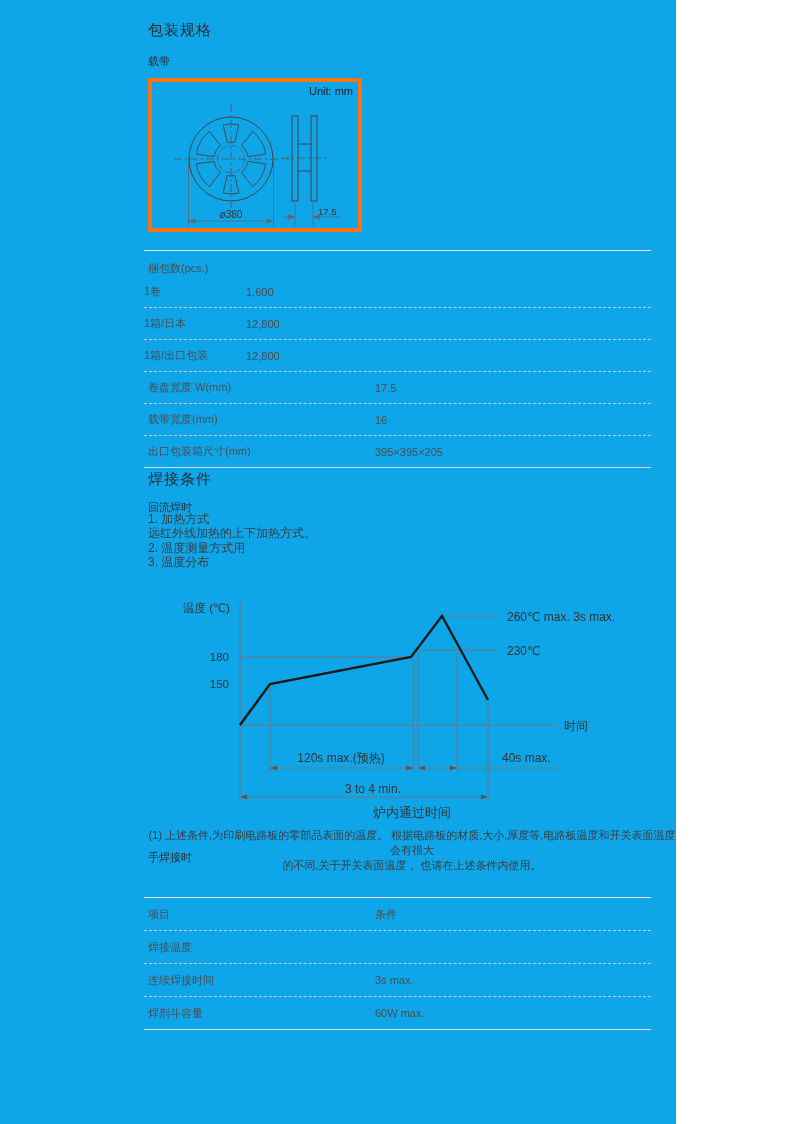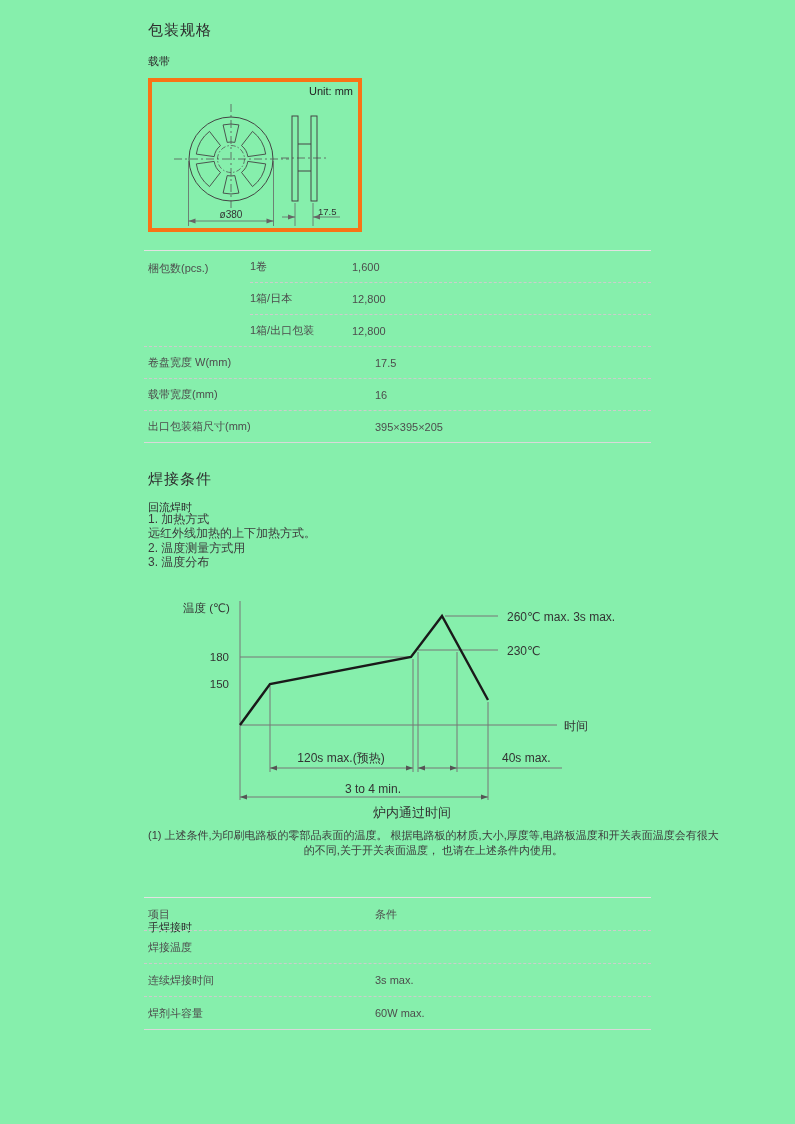--- a/index.html
+++ b/index.html
@@ -1,17 +1,17 @@
 <!DOCTYPE html>
 <html><head>
 <meta charset="utf-8">
 <style>
   html,body { margin:0; padding:0; background:#fff; }
   .page {
-    position:relative; width:795px; height:1124px; background:#86efac;
+    position:relative; width:676px; height:1124px; background:#0ea5e9;
     font-family:"Liberation Sans","DejaVu Sans",sans-serif; color:#333;
     overflow:hidden;
   }
   .abs { position:absolute; }
   .sechead { font-size:15px; color:#2d2d2d; letter-spacing:1px; }
   .minihead { font-size:11px; font-weight:normal; color:#2d2d2d; }
   .bodytext { font-size:12px; color:#3c3c3c; line-height:14.4px; }
   .notes { font-size:11px; color:#3c3c3c; line-height:15px; }
 
   .diagram-box {
@@ -22,21 +22,21 @@
 
   
   .tbl {
     left:144px; width:507px; font-size:11px; color:#4d4d4d;
     border-top:1px solid #e2e2e2; border-bottom:1px solid #d9d9d9;
   }
   .tbl .row { display:flex; align-items:center; height:31px;gap:23px; }
   .tbl .row + .row, .tbl .group + .row, .tbl .row.sep { border-top:1px dashed #ccc; }
   .t1 { top:250px; }
   .t1 .c1 { width:106px; padding-left:4px; box-sizing:border-box; flex:none; }
-  .t1 .group { display:flex; }
+  .t1 .group { display:flex;flex-direction:column; }
   .t1 .group .c1 { padding-top:10px; }
   .t1 .subrows { flex:1; }
   .t1 .subrow { display:flex; align-items:center; height:31px; }
   .t1 .subrow + .subrow { border-top:1px dashed #ccc; }
   .t1 .c2 { width:102px; flex:none; }
   .t1 .c3 { flex:1; }
   .t1 .row .c1 { width:208px; }
   .t2 { top:897px; }
   .t2 .row { height:32px; }
   .t2 .c1 { width:208px; padding-left:4px; box-sizing:border-box; flex:none; }
@@ -187,21 +187,21 @@
     <text x="502" y="762" class="chart-label">40s max.</text>
     <text x="345" y="793" class="chart-label">3 to 4 min.</text>
     <text x="373" y="817" class="chart-label-lg">炉内通过时间</text>
   </svg>
 
   <div class="abs notes" style="left:148px; top:828px;text-align:center;">
     <div>(1) 上述条件,为印刷电路板的零部品表面的温度。 根据电路板的材质,大小,厚度等,电路板温度和开关表面温度会有很大</div>
     <div>的不同,关于开关表面温度， 也请在上述条件内使用。</div>
   </div>
 
-  <div class="abs minihead" style="left:148px; top:920px;">手焊接时</div>
+  <div class="abs minihead" style="left:148px; top:850px;">手焊接时</div>
 
   <div class="abs tbl t2">
     <div class="row">
       <div class="c1">项目</div>
       <div class="c2">条件</div>
     </div>
     <div class="row">
       <div class="c1">焊接温度</div>
     </div>
     <div class="row">

